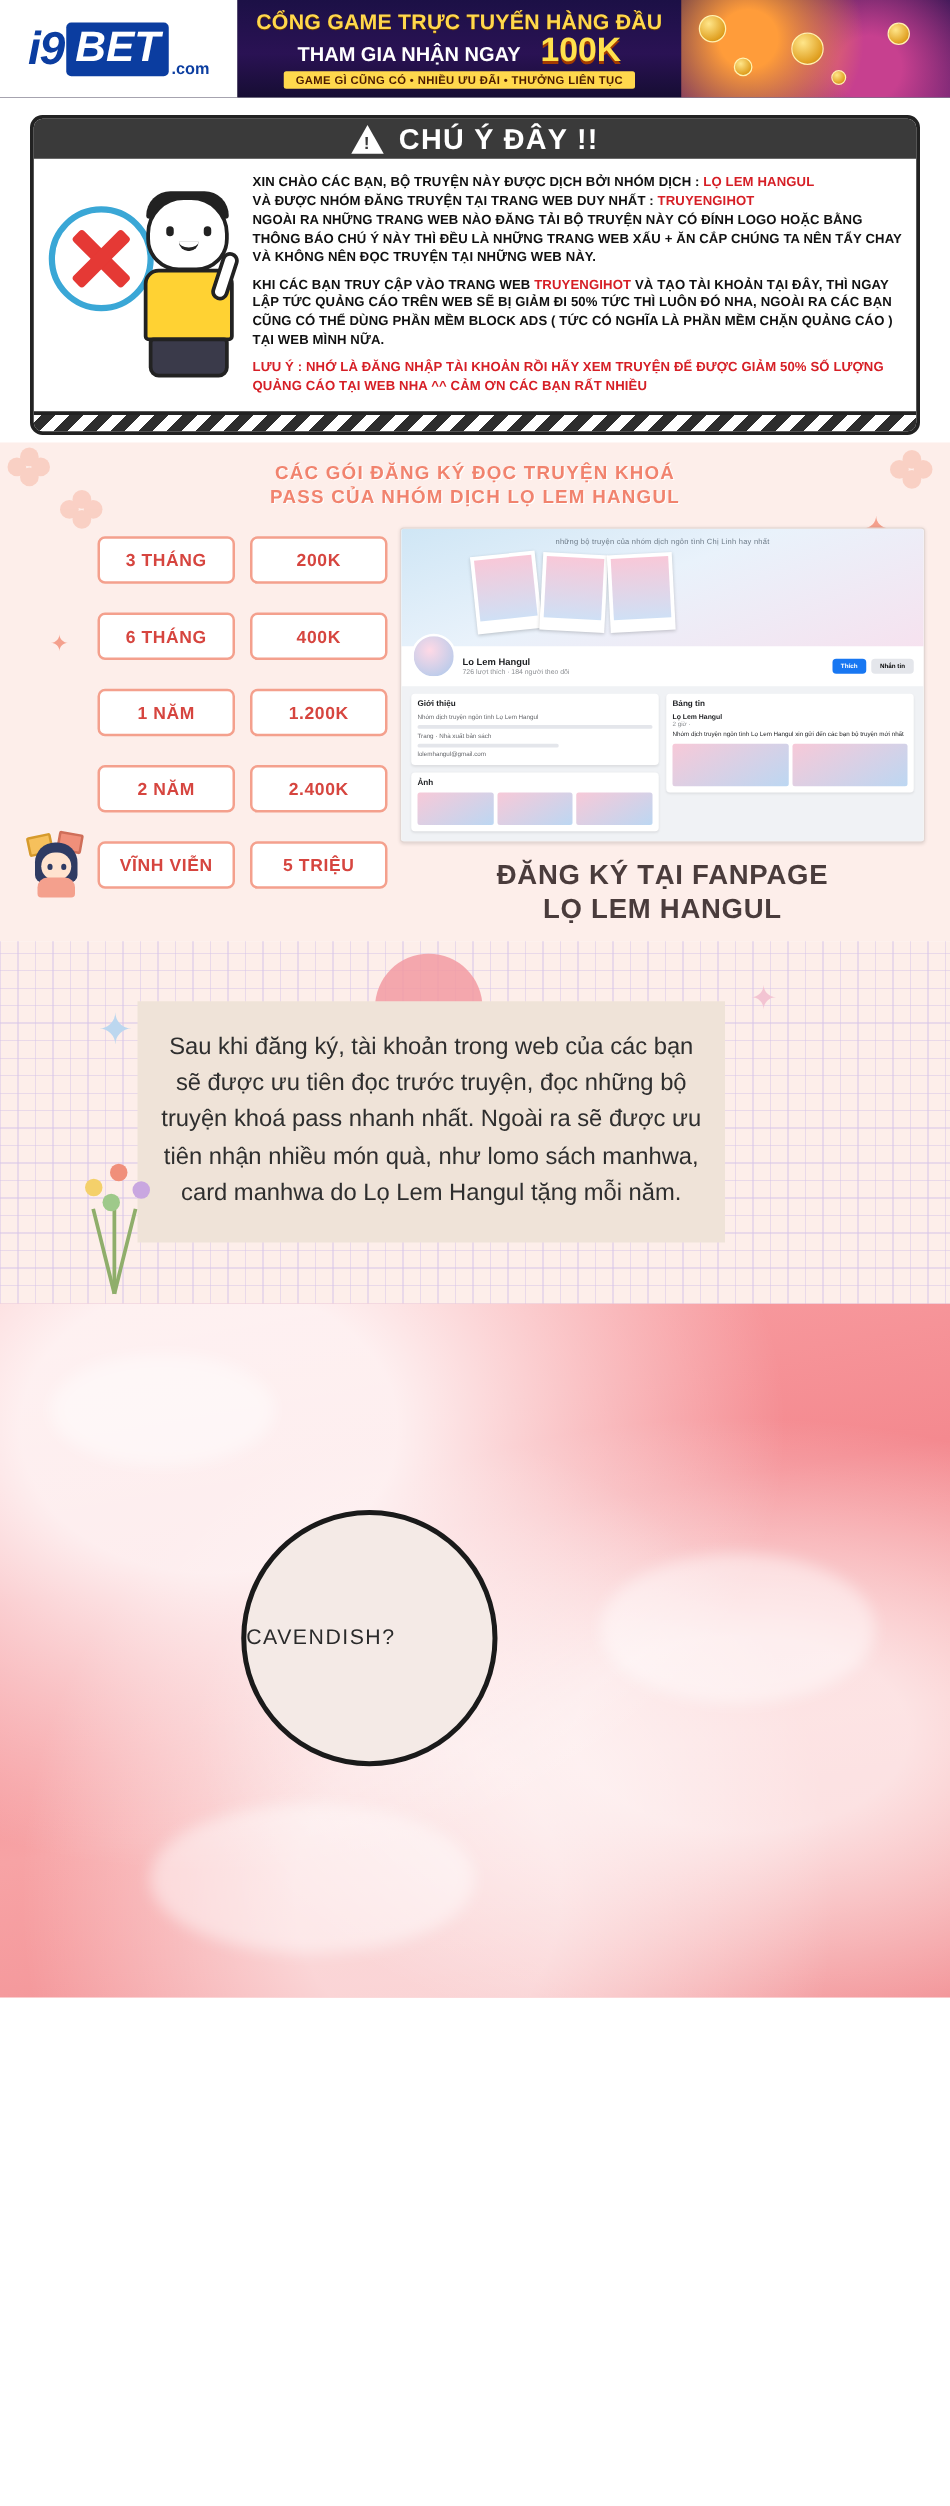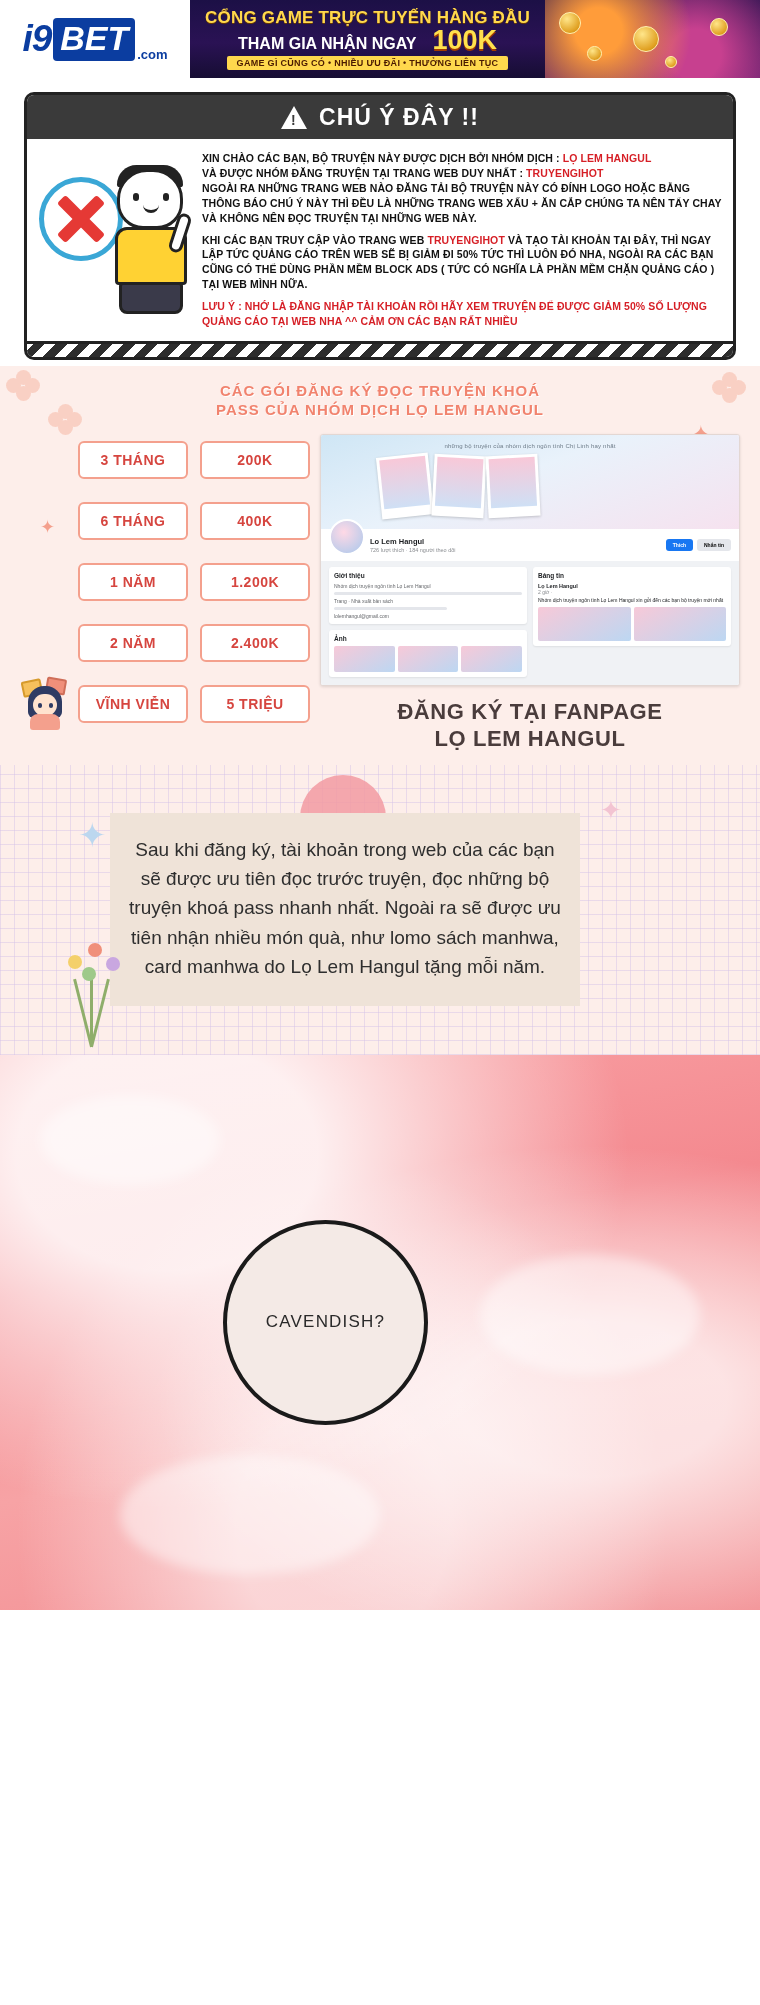--- a/index.html
+++ b/index.html
@@ -121,21 +121,21 @@
   }
   .notice {
     border: 3px solid #222;
     border-radius: 10px;
     overflow: hidden;
     background: #fff;
   }
   .notice-head {
     background: #3a3a3a;
     color: #fff;
-    height: 44px;
+    height: 32px;
     display: flex;
     align-items: center;
     justify-content: center;
     gap: 12px;
   }
   .warn-tri {
     width: 0; height: 0;
     border-left: 13px solid transparent;
     border-right: 13px solid transparent;
     border-bottom: 23px solid #ffffff;
@@ -480,28 +480,27 @@
     height: 555px;
     background:
       radial-gradient(ellipse at 22% 18%, rgba(255,255,255,.85) 0 18%, rgba(255,255,255,0) 55%),
       radial-gradient(ellipse at 78% 62%, rgba(255,255,255,.7) 0 16%, rgba(255,255,255,0) 52%),
       radial-gradient(ellipse at 45% 85%, rgba(255,255,255,.6) 0 18%, rgba(255,255,255,0) 55%),
       linear-gradient(170deg, #f9a3a6 0%, #f4898f 35%, #f7a3a5 65%, #f28e92 100%);
     overflow: hidden;
   }
   .bubble {
     position: absolute;
-    left: 223px; top: 165px;
+    left: 193px; top: 165px;
     width: 205px; height: 205px;
     border-radius: 50%;
     background: #f4eae6;
     border: 4px solid #1a1a1a;
     display: flex;
     align-items: center;
-    justify-content: center;
   }
   .bubble span {
     font-size: 17px;
     letter-spacing: 1.2px;
     color: #2a2a2a;
   }
   .cloud {
     position: absolute;
     border-radius: 50%;
     background: rgba(255,255,255,.45);

